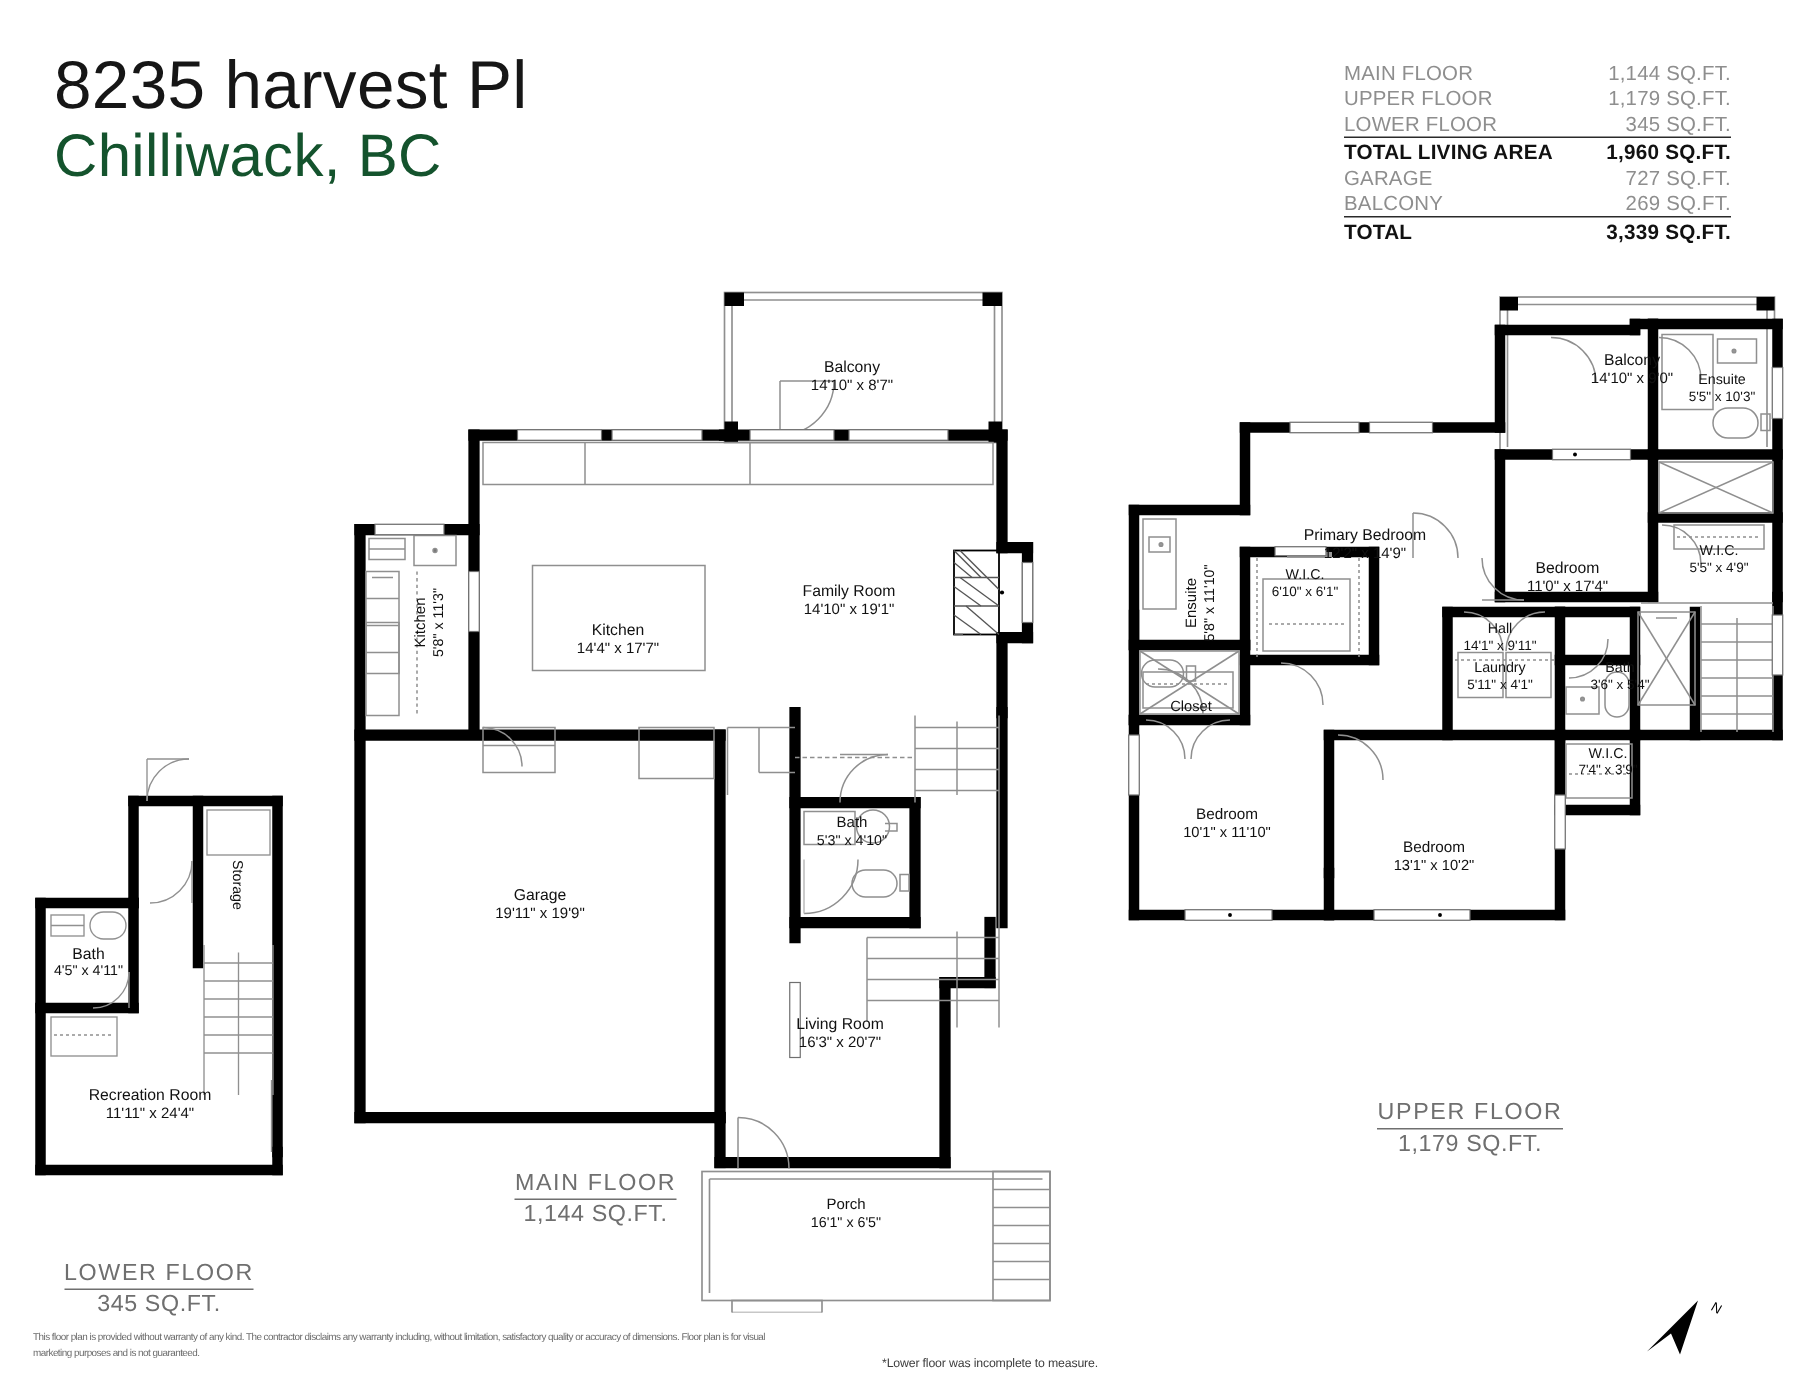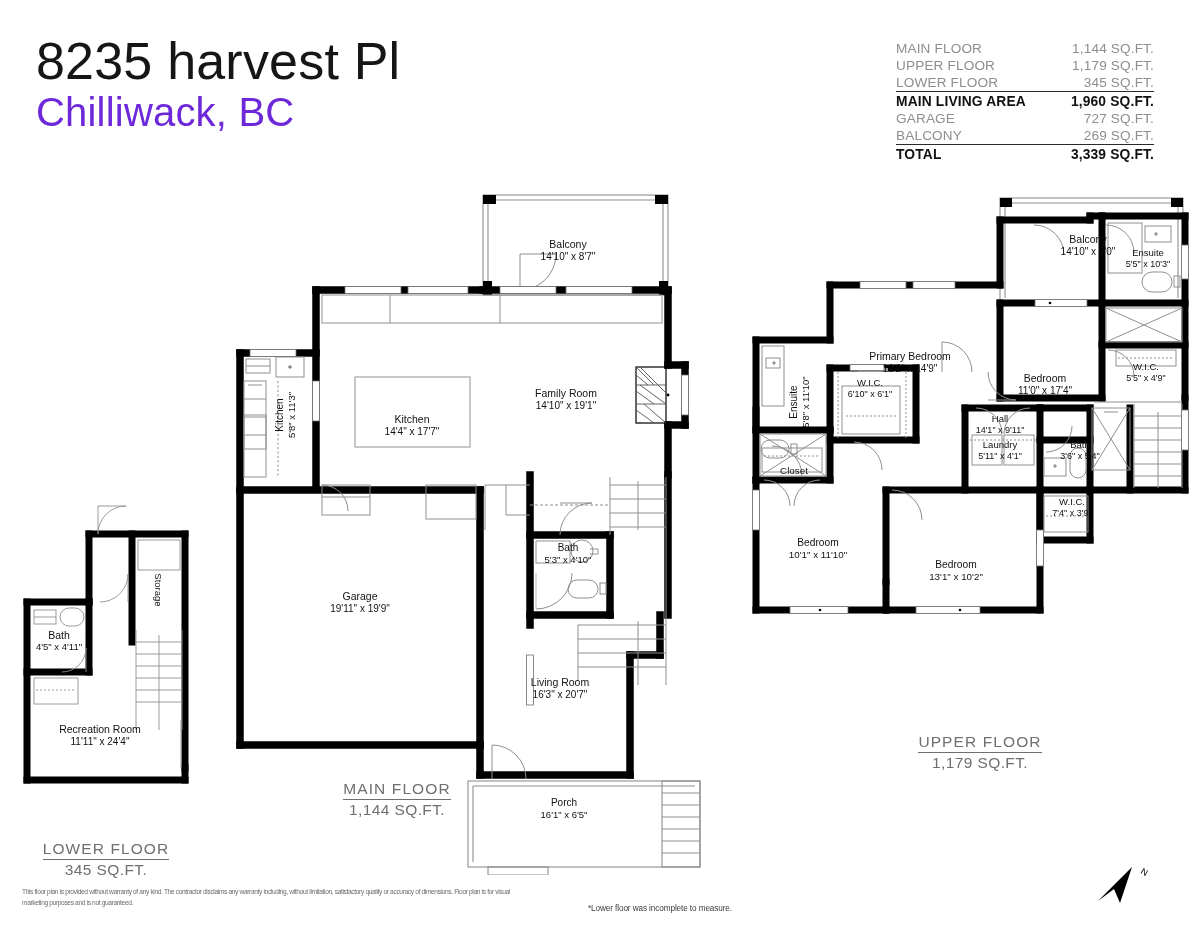--- a/index.html
+++ b/index.html
@@ -7,22 +7,22 @@
   body{
     width:1200px;height:927px;position:relative;overflow:hidden;
     font-family:"Liberation Sans","DejaVu Sans",sans-serif;
     color:#1a1a1a;
     -webkit-font-smoothing:antialiased;
   }
   .abs{position:absolute;}
 
   
   #title-block{left:36px;top:32px;width:520px;}
-  #title-line1{font-size:52px;font-weight:400;letter-spacing:.2px;line-height:1.12;color:#161616;}
-  #title-line2{font-size:40px;font-weight:400;letter-spacing:.2px;line-height:1.12;color:#6d28d9;}
+  #title-line1{font-size:45px;font-weight:400;letter-spacing:.2px;line-height:1.12;color:#161616;}
+  #title-line2{font-size:40px;font-weight:400;letter-spacing:.2px;line-height:1.12;color:#14532d;}
 
   
   #area-table{right:46px;top:40px;width:258px;}
   #area-table table{border-collapse:collapse;width:100%;}
   #area-table td{
     font-size:13.6px;padding:1px 0;white-space:nowrap;letter-spacing:.15px;
     color:#8e8e8e;font-weight:400;vertical-align:bottom;
   }
   #area-table td.v{text-align:right;}
   #area-table tr.bold td{color:#111;font-weight:700;font-size:13.8px;}
@@ -67,21 +67,21 @@
         </tr>
         <tr>
           <td class="l">UPPER  FLOOR</td>
           <td class="v">1,179 SQ.FT.</td>
         </tr>
         <tr>
           <td class="l">LOWER FLOOR</td>
           <td class="v">345 SQ.FT.</td>
         </tr>
         <tr class="bold rule-above">
-          <td class="l">MAIN LIVING AREA</td>
+          <td class="l">TOTAL LIVING AREA</td>
           <td class="v">1,960 SQ.FT.</td>
         </tr>
         <tr>
           <td class="l">GARAGE</td>
           <td class="v">727 SQ.FT.</td>
         </tr>
         <tr>
           <td class="l">BALCONY</td>
           <td class="v">269 SQ.FT.</td>
         </tr>

